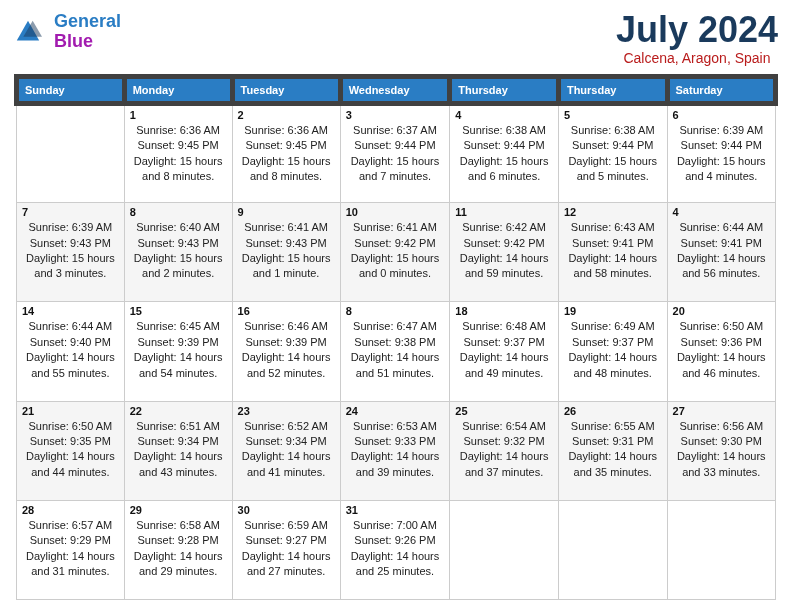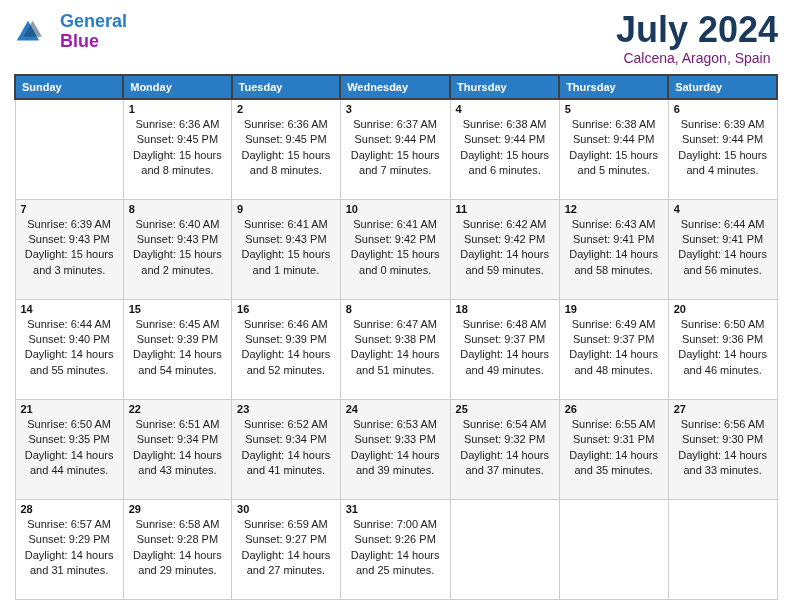--- a/index.html
+++ b/index.html
@@ -19,21 +19,21 @@
     }
     .header {
       display: flex;
       justify-content: space-between;
       align-items: flex-start;
       margin-bottom: 8px;
     }
     .logo {
       display: flex;
       align-items: center;
-      gap: 18px;
+      gap: 12px;
     }
     .logo-text {
       font-size: 18px;
       font-weight: bold;
       color: #1a3a5c;
       line-height: 1.1;
     }
     .logo-text span {
       color: #2a7dc4;
     }
@@ -45,37 +45,37 @@
       text-align: center;
     }
     .month-title {
       font-size: 36px;
       font-weight: bold;
       color: #1a3a5c;
       line-height: 1;
     }
     .location {
       font-size: 14px;
-      color: #701a75;
+      color: #b91c1c;
       margin-top: 2px;
     }
     .calendar {
       flex: 1;
       border-collapse: collapse;
       width: 100%;
       font-size: 10px;
     }
     .calendar th {
       background: #2a7dc4;
       color: #fff;
       text-align: left;
       padding: 5px 6px;
       font-size: 11px;
       font-weight: bold;
-      border: 2px solid #404040;
+      border: 5px solid #404040;
     }
     .calendar td {
       border: 1px solid #ccc;
       vertical-align: top;
       padding: 3px 5px;
       width: 113px;
       min-height: 80px;
       height: 85px;
     }
     .day-num {

